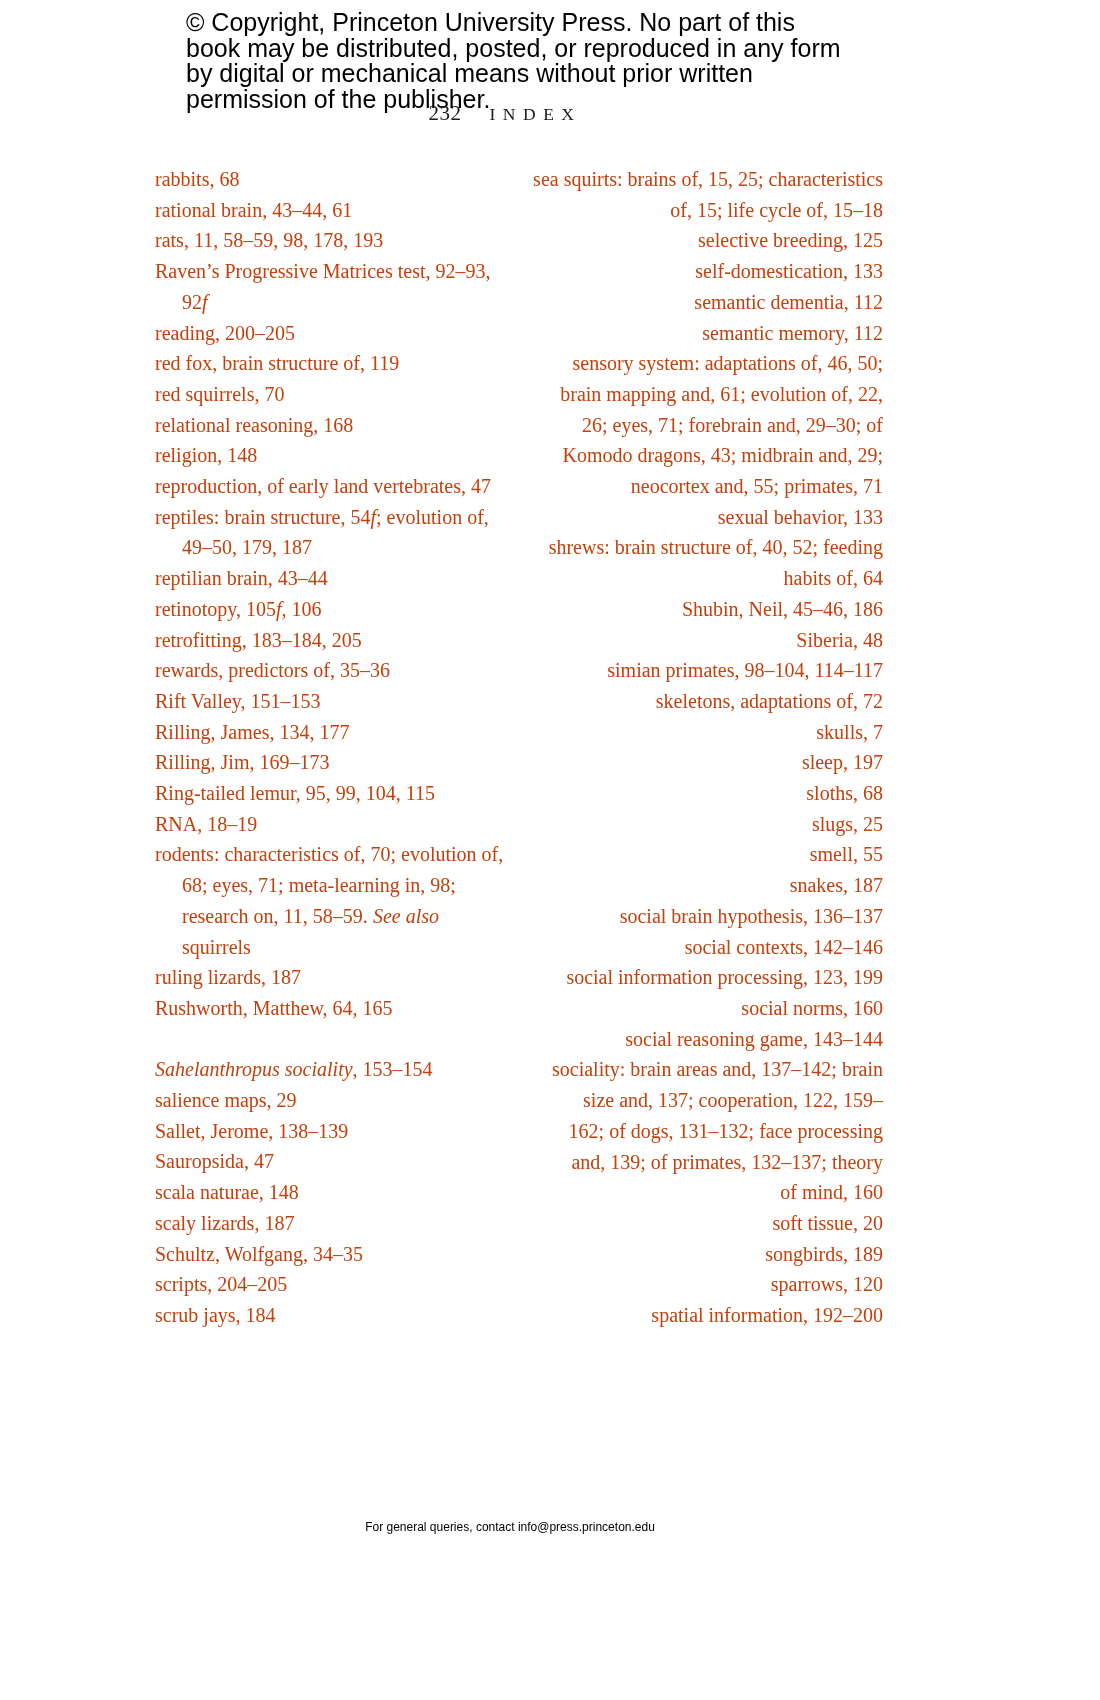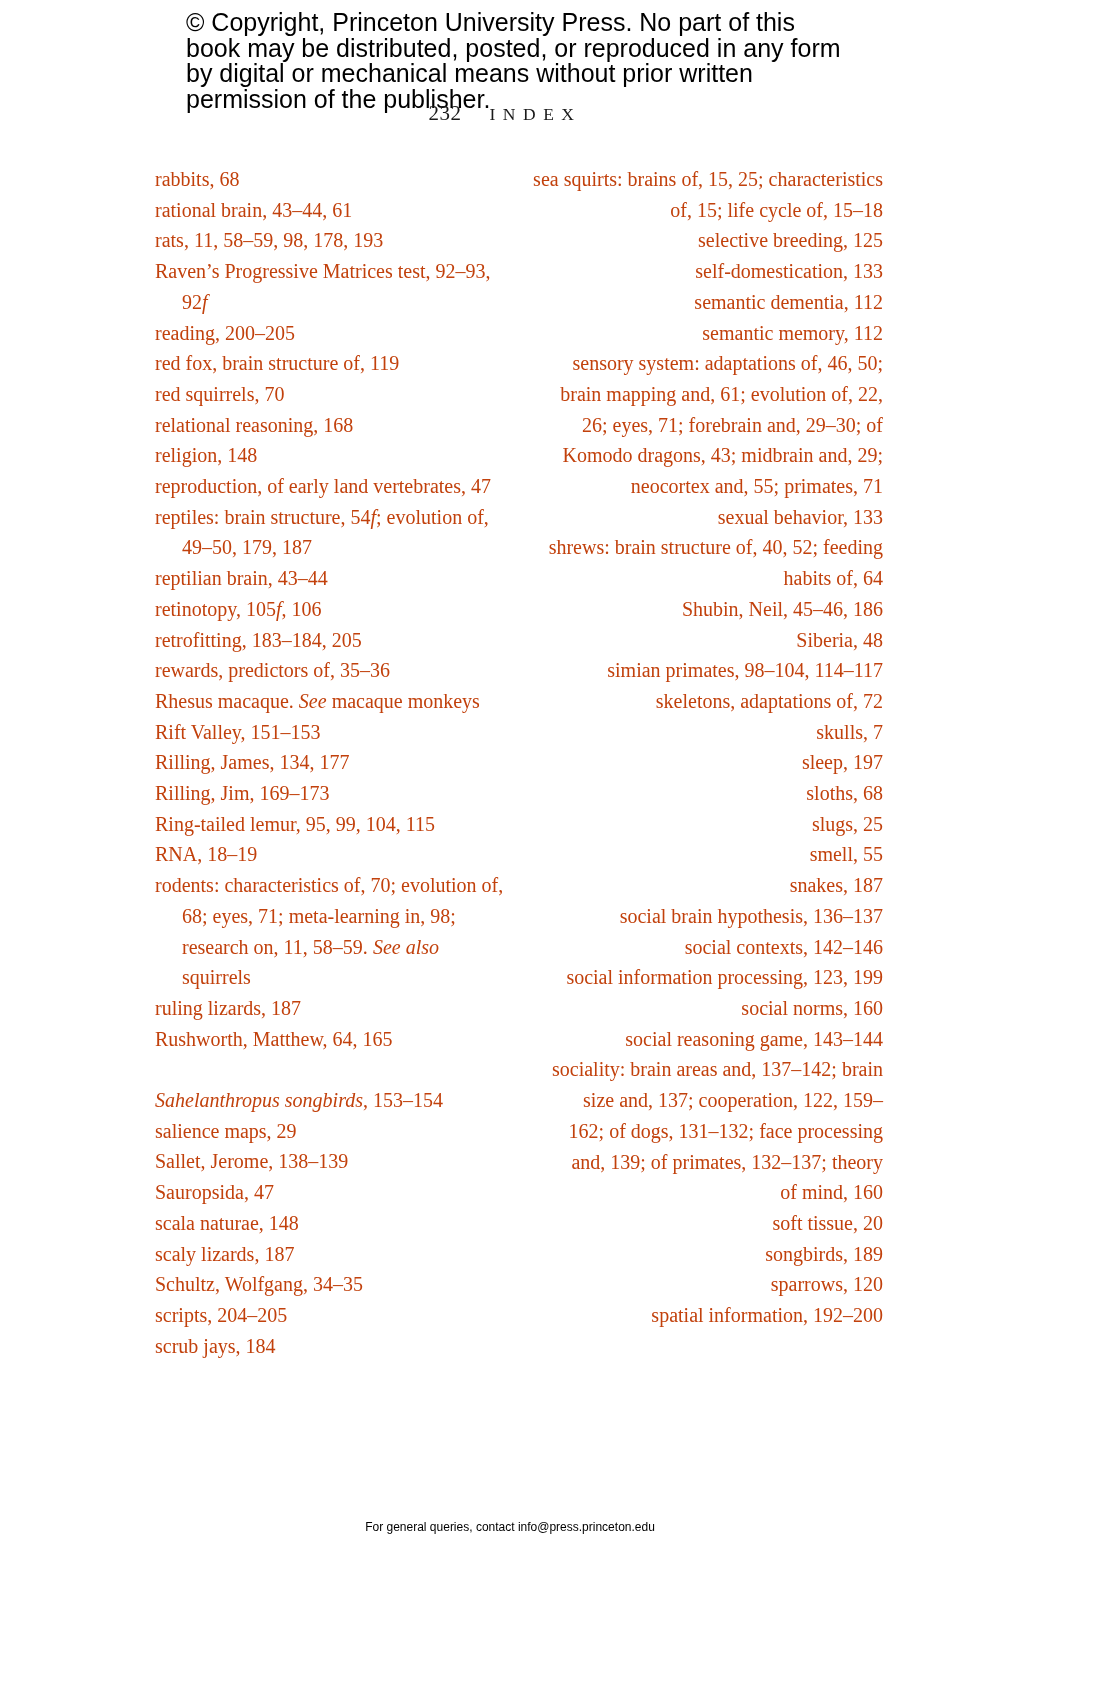--- a/index.html
+++ b/index.html
@@ -91,30 +91,29 @@
       <div class="entry"><span>red fox, brain structure of, 119</span></div>
       <div class="entry"><span>red squirrels, 70</span></div>
       <div class="entry"><span>relational reasoning, 168</span></div>
       <div class="entry"><span>religion, 148</span></div>
       <div class="entry"><span>reproduction, of early land vertebrates, 47</span></div>
       <div class="entry"><span>reptiles: brain structure, 54</span><span style="font-style: italic;">f</span><span>; evolution of, 49–50, 179, 187</span></div>
       <div class="entry"><span>reptilian brain, 43–44</span></div>
       <div class="entry"><span>retinotopy, 105</span><span style="font-style: italic;">f</span><span>, 106</span></div>
       <div class="entry"><span>retrofitting, 183–184, 205</span></div>
       <div class="entry"><span>rewards, predictors of, 35–36</span></div>
-      <div class="entry"><span>Rhesus macaque. </span><span style="font-style: italic;">See</span><span> macaque monkeys</span></div>
       <div class="entry"><span>Rift Valley, 151–153</span></div>
       <div class="entry"><span>Rilling, James, 134, 177</span></div>
       <div class="entry"><span>Rilling, Jim, 169–173</span></div>
       <div class="entry"><span>Ring-tailed lemur, 95, 99, 104, 115</span></div>
       <div class="entry"><span>RNA, 18–19</span></div>
       <div class="entry"><span>rodents: characteristics of, 70; evolution of, 68; eyes, 71; meta-learning in, 98; research on, 11, 58–59. </span><span style="font-style: italic;">See also</span><span> squirrels</span></div>
       <div class="entry"><span>ruling lizards, 187</span></div>
       <div class="entry"><span>Rushworth, Matthew, 64, 165</span></div>
-      <div class="entry gap"><span style="font-style: italic;">Sahelanthropus songbirds</span><span>, 153–154</span></div>
+      <div class="entry gap"><span style="font-style: italic;">Sahelanthropus sociality</span><span>, 153–154</span></div>
       <div class="entry"><span>salience maps, 29</span></div>
       <div class="entry"><span>Sallet, Jerome, 138–139</span></div>
       <div class="entry"><span>Sauropsida, 47</span></div>
       <div class="entry"><span>scala naturae, 148</span></div>
       <div class="entry"><span>scaly lizards, 187</span></div>
       <div class="entry"><span>Schultz, Wolfgang, 34–35</span></div>
       <div class="entry"><span>scripts, 204–205</span></div>
       <div class="entry"><span>scrub jays, 184</span></div>
     </div>
 

